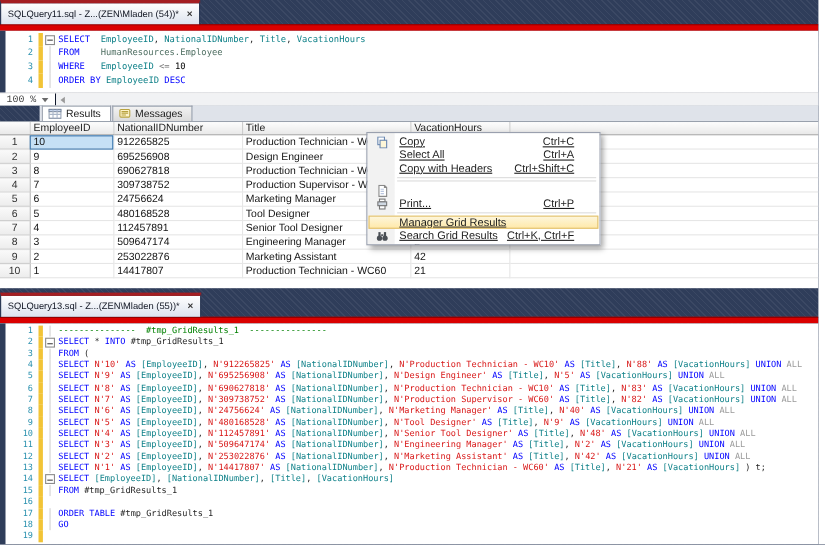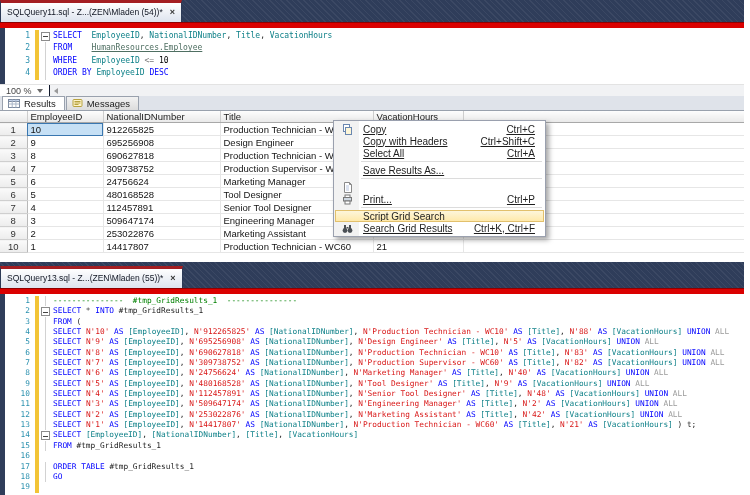--- a/index.html
+++ b/index.html
@@ -37,33 +37,33 @@
   .foldline::after{content:"";position:absolute;left:6px;top:0;bottom:0;width:1px;background:#d2d2d2;}
   .foldbox{position:absolute;left:2px;top:50%;margin-top:-4.5px;width:9px;height:9px;
            border:1px solid #8c8c8c;background:#fff;}
   .foldbox::after{content:"";position:absolute;left:1px;right:1px;top:50%;height:1px;background:#444;}
   .code{flex:1;color:#1e1e1e;}
   .kw{color:#0000ff;}
   .id{color:#0e8088;}
   .str{color:#d81717;}
   .cmt{color:#008000;margin-top:48px;}
   .dim{color:#9b9b9b;}
-  .tbl{color:#4f6f62;text-decoration:underline;}
+  .tbl{color:#4f6f62;}
   .op{color:#787878;}
   .num{color:#000;}
   
   .zoombar{height:12px;background:#fff;display:flex;align-items:stretch;border-top:1px solid #e3e3e3;}
-  .zoomctl{display:flex;align-items:center;gap:5px;padding:0 6px;font-size:9px;color:#444;border-right:1px solid #0f172a;cursor:default;}
+  .zoomctl{display:flex;align-items:center;gap:5px;padding:0 6px;font-size:9px;color:#444;border-right:1px solid #0f172a;cursor:default;font-family:Liberation Mono, monospace;}
   .dd-arrow{width:0;height:0;border-left:3px solid transparent;border-right:3px solid transparent;border-top:4px solid #6a6a6a;}
   .hscroll{flex:1;background:#f1f2f4;display:flex;align-items:center;}
   .sb-arrow{width:12px;height:100%;display:flex;align-items:center;justify-content:center;}
   .sb-arrow::after{content:"";width:0;height:0;border-top:3px solid transparent;border-bottom:3px solid transparent;border-right:4px solid #9a9a9a;}
   .sb-track{flex:1;height:100%;}
   
-  .rtabs{height:14px;background:#dfe3ea;display:flex;align-items:flex-end;padding-left:2px;}
+  .rtabs{height:14px;background:#dfe3ea;display:flex;align-items:flex-end;padding-left:2px;margin-left:36px;}
   .rtab{display:inline-flex;align-items:center;gap:4px;height:14px;padding:0 8px 1px 5px;
         font-size:9.5px;color:#222;border:1px solid #99a1ad;border-bottom:none;
         background:linear-gradient(#f2f2f2,#dcdcdc);margin-right:1px;cursor:default;}
   .rtab.active{background:#fff;height:14px;}
   .rt-icon{display:inline-flex;}
   
   .gridwrap{height:152px;background:#fff;border-top:1px solid #99a1ad;overflow:hidden;}
   .gridwrap table{border-collapse:collapse;table-layout:fixed;width:750px;font-size:9.5px;font-family:"Liberation Sans",sans-serif;}
   .gridwrap th,.gridwrap td{padding:0 3px;overflow:hidden;white-space:nowrap;font-weight:normal;text-align:left;}
   .gridwrap thead th{height:11px;background:linear-gradient(#fdfdfd,#e9e9e9);
@@ -77,21 +77,21 @@
   
   .menu{
     position:absolute;left:333px;top:120px;width:213px;z-index:10;
     background:linear-gradient(to right,#f2f2f2 0,#f2f2f2 24px,#e6e6e6 24px,#fff 25px);
     border:1px solid #9aa0ae;box-shadow:3px 3px 5px rgba(0,0,0,0.35);
     padding:2px 1px;font-size:10px;color:#1e1e1e;
   }
   .menu-item{display:flex;align-items:center;height:12px;cursor:default;text-decoration:underline;}
   .mi-icon{width:24px;flex:none;display:flex;justify-content:center;align-items:center;}
   .mi-label{flex:1;padding-left:4px;}
-  .mi-short{padding-right:9px;}
+  .mi-short{padding-right:22px;}
   .menu-item.hl{background:linear-gradient(#fdf7e0,#ffe8a6);outline:1px solid #e2c06c;outline-offset:-1px;}
   .menu-sep{height:1px;background:#dcdcdc;margin:2px 2px 2px 26px;}
 </style>
 </head>
 <body>
 
 <div class="screen">
 
   <section>
     <div class="tabstrip">
@@ -283,34 +283,29 @@
           <svg width="11" height="11" viewBox="0 0 11 11">
             <rect x="1.5" y="0.5" width="6" height="7" fill="#fff" stroke="#6a87b0"></rect>
             <rect x="3.5" y="3.5" width="6" height="7" fill="#fdf6d8" stroke="#6a87b0"></rect>
           </svg>
         </span>
         <span class="mi-label">Copy</span>
         <span class="mi-short">Ctrl+C</span>
       </div>
       <div class="menu-item">
         <span class="mi-icon"></span>
+        <span class="mi-label">Select All</span>
+        <span class="mi-short">Ctrl+A</span>
+      </div>
+      <div class="menu-item">
+        <span class="mi-icon"></span>
         <span class="mi-label">Copy with Headers</span>
         <span class="mi-short">Ctrl+Shift+C</span>
       </div>
-      <div class="menu-item">
-        <span class="mi-icon"></span>
-        <span class="mi-label">Select All</span>
-        <span class="mi-short">Ctrl+A</span>
-      </div>
       <div class="menu-sep"></div>
-      <div class="menu-item">
-        <span class="mi-icon"></span>
-        <span class="mi-label">Save Results As...</span>
-        <span class="mi-short"></span>
-      </div>
       <div class="menu-sep"></div>
       <div class="menu-item">
         <span class="mi-icon">
           <svg width="11" height="11" viewBox="0 0 11 11">
             <path d="M2.5.5h5l2 2v8h-7z" fill="#fff" stroke="#8a8a8a"></path>
             <path d="M7.5.5v2h2" fill="none" stroke="#8a8a8a"></path>
             <path d="M4 4h3M4 6h3M4 8h3" stroke="#b9c6e0" fill="none"></path>
           </svg>
         </span>
         <span class="mi-short"></span>
@@ -322,21 +317,21 @@
             <rect x="1.5" y="3.5" width="8" height="3.5" fill="#cfd8e2" stroke="#777"></rect>
             <rect x="3" y="7" width="5" height="3" fill="#fff" stroke="#777"></rect>
           </svg>
         </span>
         <span class="mi-label">Print...</span>
         <span class="mi-short">Ctrl+P</span>
       </div>
       <div class="menu-sep"></div>
       <div class="menu-item hl">
         <span class="mi-icon"></span>
-        <span class="mi-label">Script Grid Search</span>
+        <span class="mi-label">Manager Grid Results</span>
         <span class="mi-short"></span>
       </div>
       <div class="menu-item">
         <span class="mi-icon">
           <svg width="11" height="11" viewBox="0 0 11 11">
             <rect x="2" y="2" width="2" height="4" fill="#4a4f55"></rect>
             <rect x="7" y="2" width="2" height="4" fill="#4a4f55"></rect>
             <rect x="4.5" y="4" width="2" height="1.5" fill="#4a4f55"></rect>
             <circle cx="3" cy="7.5" r="2.4" fill="#4a4f55"></circle>
             <circle cx="8" cy="7.5" r="2.4" fill="#4a4f55"></circle>

